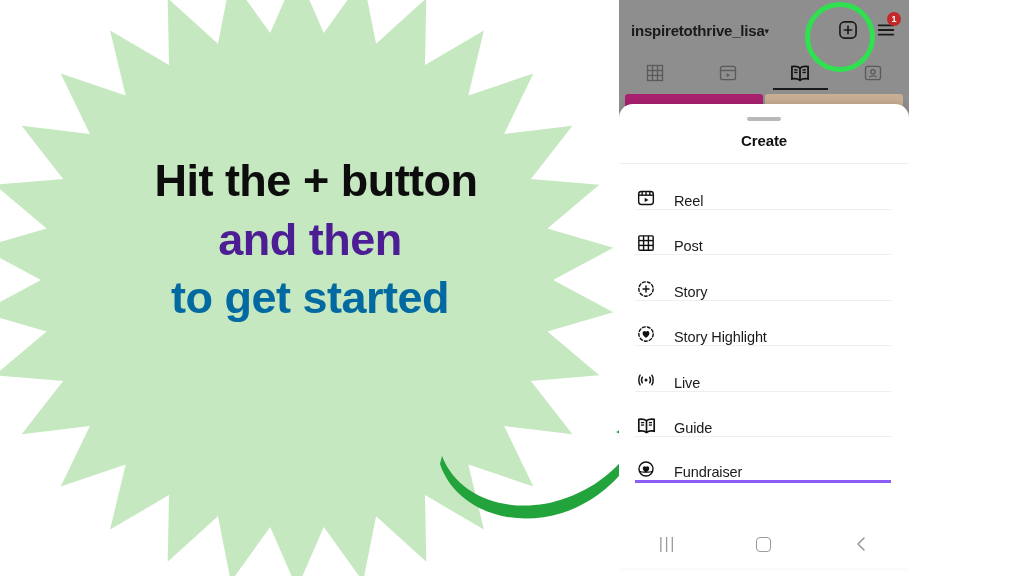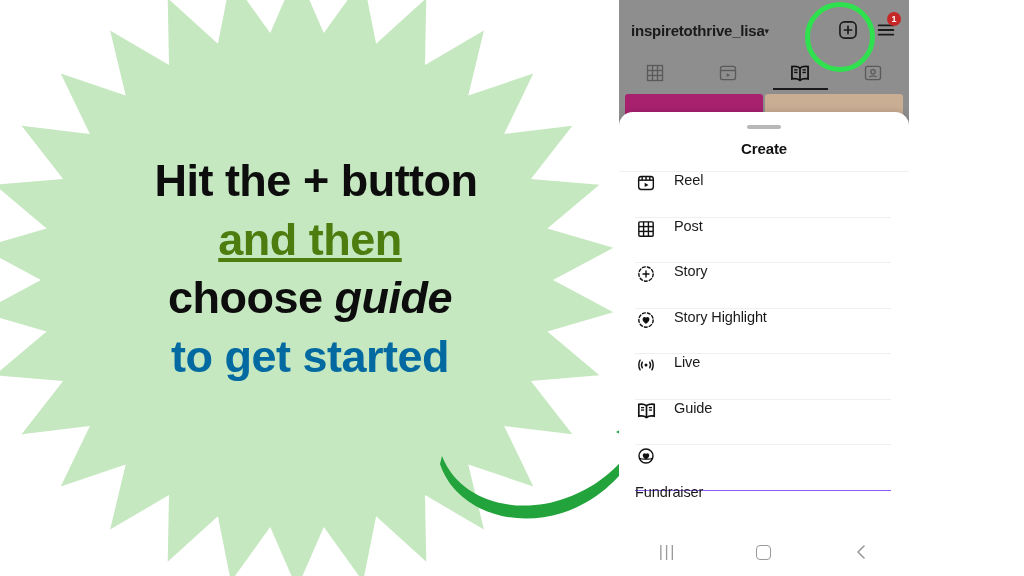--- a/index.html
+++ b/index.html
@@ -194,21 +194,21 @@
   }
   .thumb {
     flex: 1;
     border-radius: 3px 3px 0 0;
   }
 
   
   #create-sheet {
     position: absolute;
     left: 0;
-    top: 112px;
+    top: 104px;
     width: 290px;
     height: 464px;
     background: #ffffff;
     border-radius: 14px 14px 0 0;
     box-shadow: 0 -2px 6px rgba(0,0,0,0.10);
   }
 
   #sheet-grabber {
     width: 34px; height: 4px;
     border-radius: 2px;
@@ -230,27 +230,27 @@
     background: #efefef;
     margin-top: 14px;
   }
 
   #create-list {
     padding: 0 18px 0 16px;
   }
 
   .create-item {
     display: flex;
-    align-items: flex-start;
+    align-items: flex-end;
     gap: 17px;
     height: 45.5px;
     border-bottom: 1px solid #efefef;
     cursor: pointer;
   }
-  .create-item:last-child { border-bottom: 1px solid #8b5cf6; flex-direction: column; }
+  .create-item:last-child { border-bottom: 3px solid #8b5cf6; }
 
   .create-item .ci-icon {
     width: 22px; height: 22px;
     flex: 0 0 22px;
     display: flex;
     align-items: center;
     justify-content: center;
   }
   .create-item .ci-icon svg { display: block; }
 
@@ -308,22 +308,21 @@
 <div id="stage">
 
   <div id="promo-panel">
 
     <svg id="starburst-svg" viewBox="0 0 646 640" aria-hidden="true">
       <polygon id="starburst-poly" fill="#C6E8C0" points="323.0,11.5 349.8,73.0 389.1,18.3 402.1,83.8 452.3,38.2 451.0,104.9 509.9,70.5 494.3,135.5 559.3,113.6 530.1,174.0 598.4,165.8 556.9,219.0 625.4,224.7 573.4,268.4 639.3,287.8 579.0,320.0 639.3,352.2 573.4,371.6 625.4,415.3 556.9,421.0 598.4,474.2 530.1,466.0 559.3,526.4 494.3,504.5 509.9,569.5 451.0,535.1 452.3,601.8 402.1,556.2 389.1,621.7 349.8,567.0 323.0,628.5 296.2,567.0 256.9,621.7 243.9,556.2 193.7,601.8 195.0,535.1 136.1,569.5 151.7,504.5 86.7,526.4 115.9,466.0 47.6,474.2 89.1,421.0 20.6,415.3 72.6,371.6 6.7,352.2 67.0,320.0 6.7,287.8 72.6,268.4 20.6,224.7 89.1,219.0 47.6,165.8 115.9,174.0 86.7,113.6 151.7,135.5 136.1,70.5 195.0,104.9 193.7,38.2 243.9,83.8 256.9,18.3 296.2,73.0"></polygon>
     </svg>
 
     <div id="promo-text">
       <div class="promo-line" style="color: rgb(13, 13, 13); padding-left: 12px;">Hit the + button</div>
-      <div class="promo-line" style="color: #4d7c0f; text-decoration: underline;">and then</div>
-      <div class="promo-line" style="color: rgb(13, 13, 13);"><span>choose </span><i>guide</i></div>
+      <div class="promo-line" style="color: #4c1d95;">and then</div>
       <div class="promo-line" style="color: #0369a1;">to get started</div>
     </div>
   </div>
 
   <svg id="arrow-svg" viewBox="0 0 230 130" aria-hidden="true">
     <path id="arrow-path" fill="#22A33B" d="M2,58
          C 20,104 78,118 126,100
          C 160,88 182,66 196,44
          L 176,34
          L 224,8

